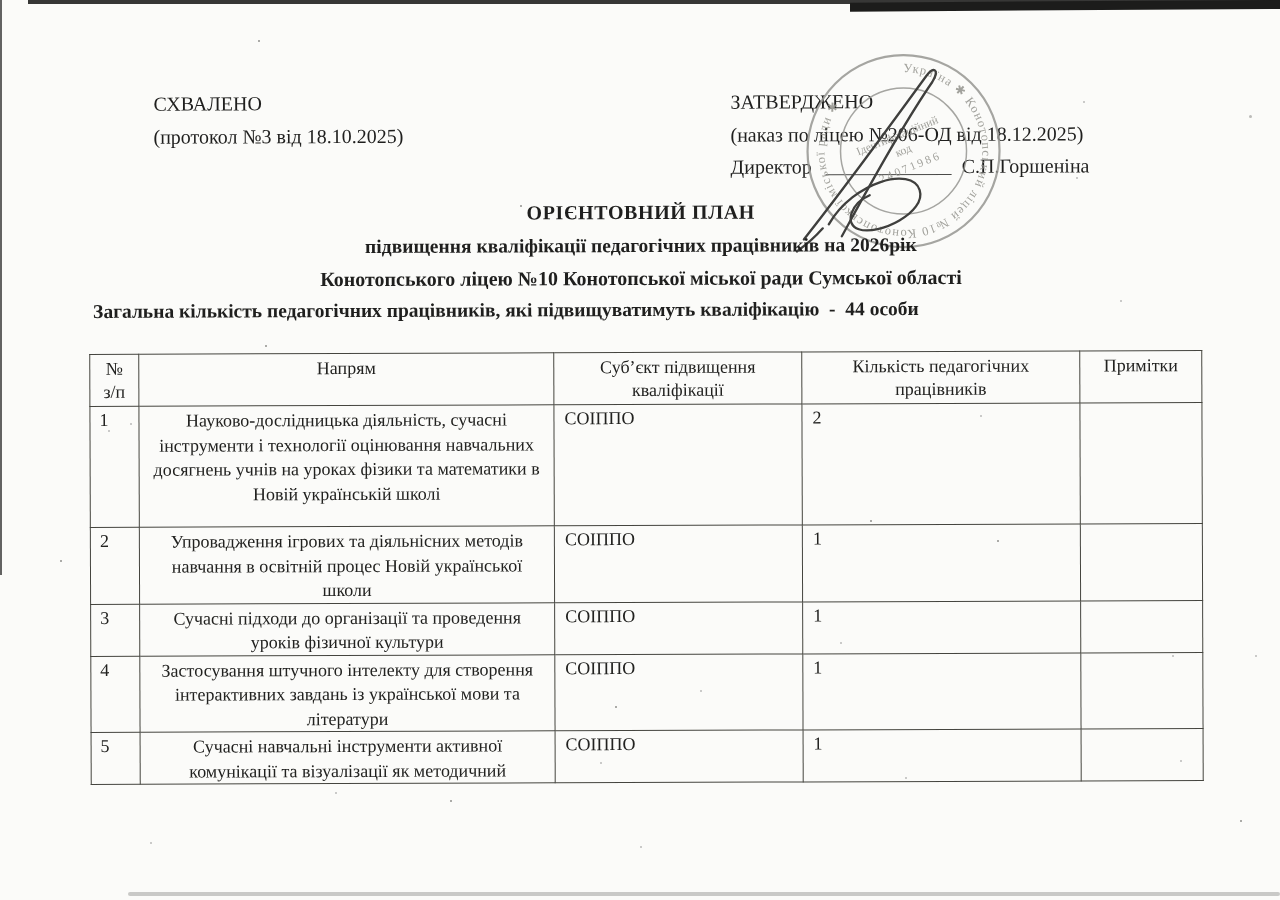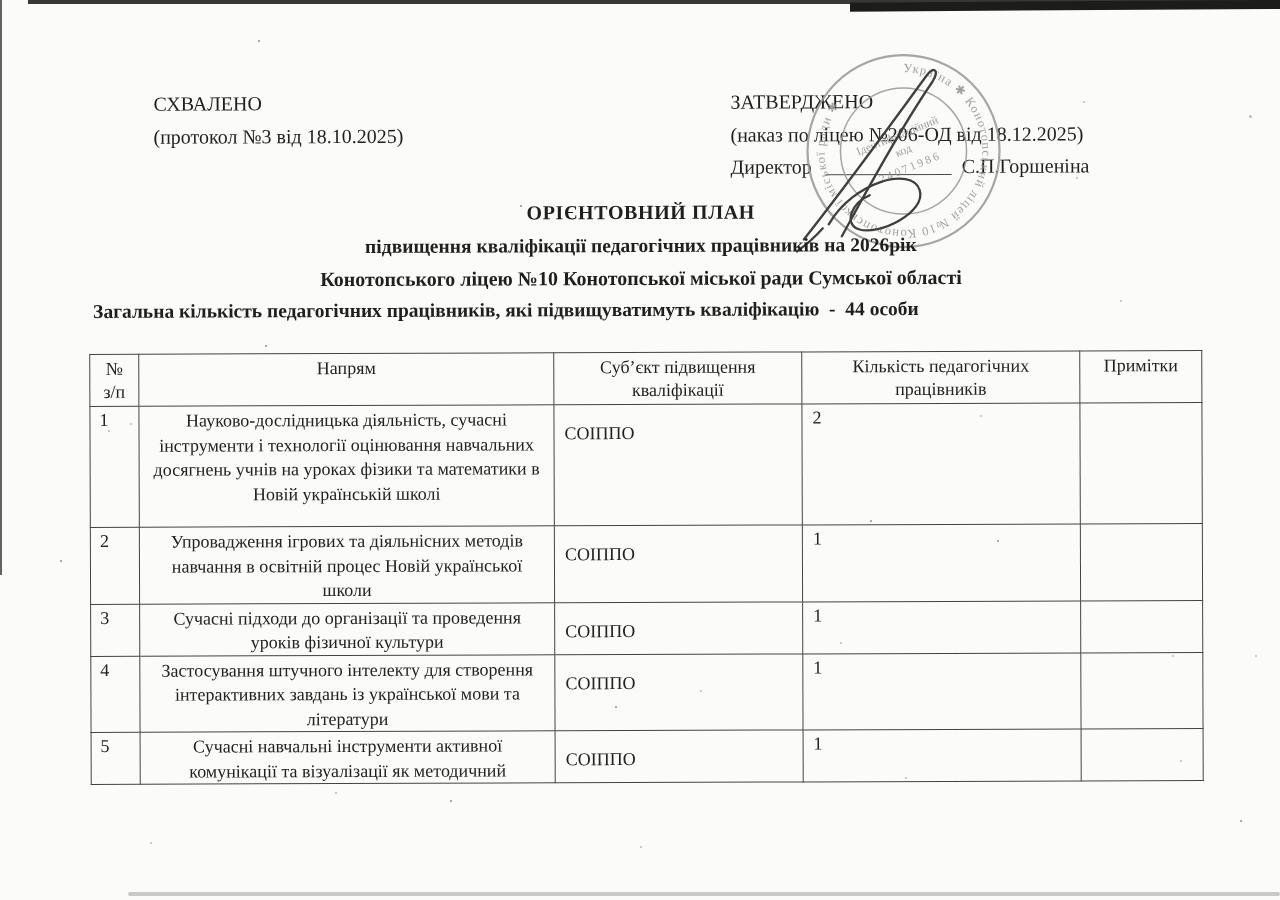--- a/index.html
+++ b/index.html
@@ -47,21 +47,21 @@
   table.plan th,table.plan td{
     border:1.3px solid #45453f;
     vertical-align:top;
     font-weight:normal;
     overflow:hidden;
   }
   table.plan th{padding:3px 4px 2px 4px;text-align:center;line-height:23px;}
   th.col-num{text-align:left;padding-left:8px;white-space:pre-line;}
   td.cell-num{padding:3px 0 0 9px;}
   td.cell-direction{text-align:center;padding:2px 12px 0 12px;line-height:24.5px;}
-  td.cell-subject{padding:18px 0 0 10px;}
+  td.cell-subject{padding:3px 0 0 10px;}
   td.cell-count{padding:3px 0 0 10px;}
   td.cell-notes{padding:3px 0 0 6px;}
 
   
   .stamp-wrap{position:absolute;left:792px;top:46px;width:224px;height:214px;pointer-events:none;}
 </style>
 </head>
 <body>
 
 <div class="page">

